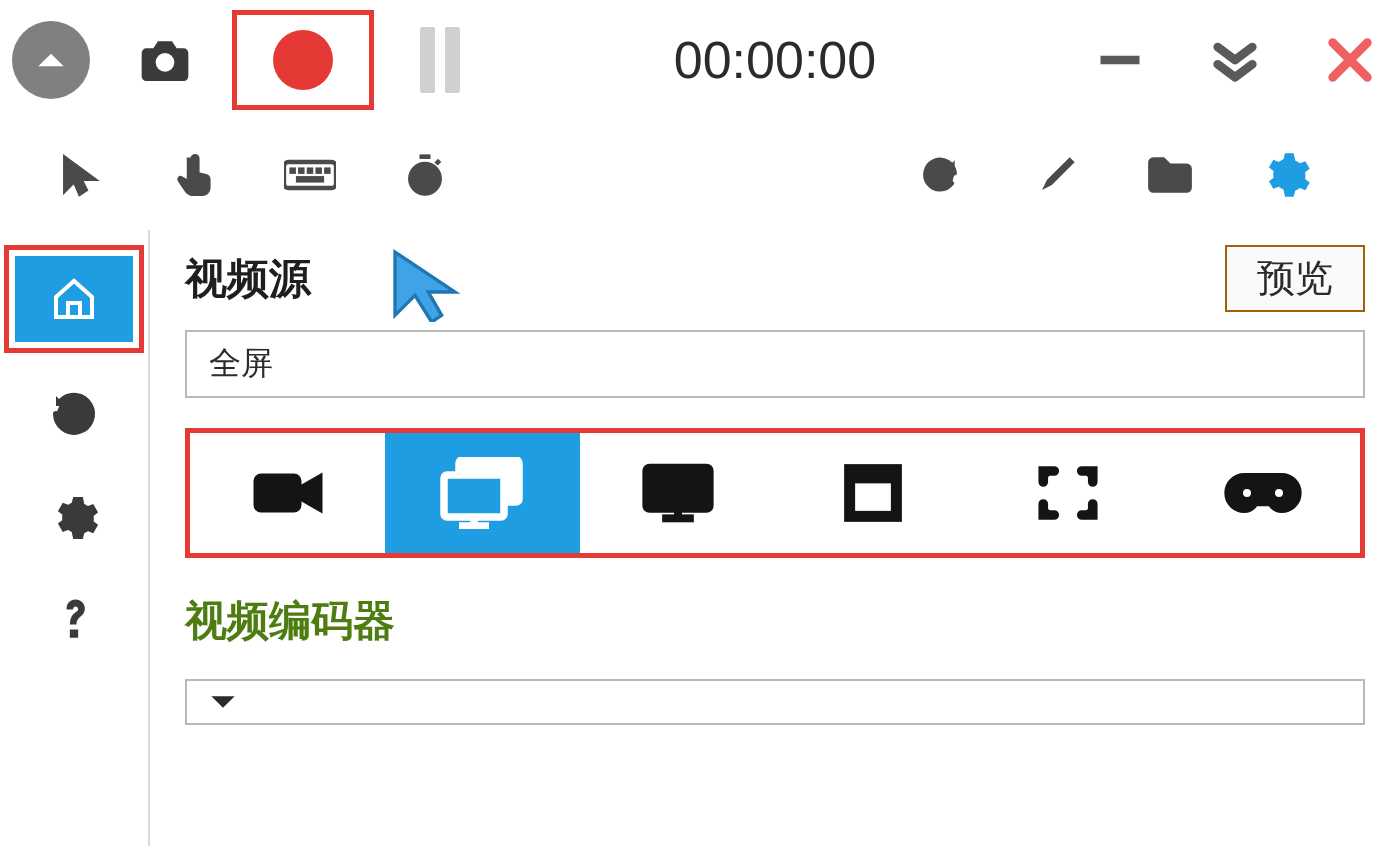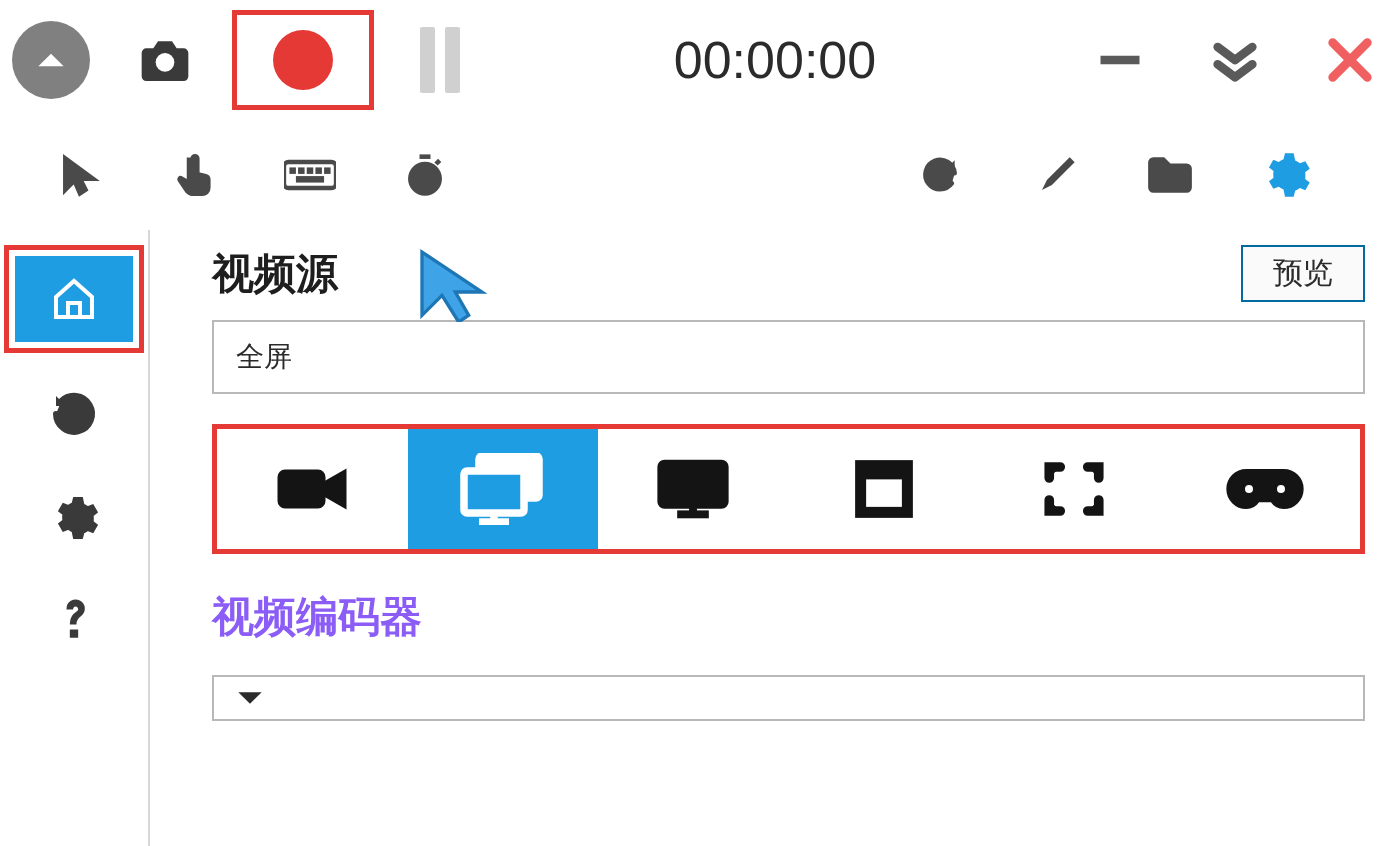--- a/index.html
+++ b/index.html
@@ -133,54 +133,53 @@
     cursor: pointer;
   }
   .sb-home svg, .sb-item svg { stroke: #3a3a3a; fill: #3a3a3a; }
   .sb-home svg { stroke: #fff; fill: #fff; }
 
   
   .main {
     flex: 1;
     padding: 0 35px 0 35px;
     position: relative;
-    margin-left: 27px;
   }
 
   .section-header {
     display: flex; align-items: center;
     padding-top: 15px;
     position: relative;
   }
   .section-title {
     font-size: 42px;
     font-weight: 700;
     color: #1e1e1e;
   }
   .preview-btn {
     margin-left: auto;
-    border: 2px solid #0369a1;
+    border: 2px solid #a16207;
     padding: 6px 30px;
-    font-size: 30px;
+    font-size: 38px;
     color: #2b2b2b;
     background: #fafafa;
     cursor: pointer;
   }
   .cursor-arrow {
     position: absolute;
     left: 200px; top: 12px;
     pointer-events: none;
   }
 
   .text-field {
     margin-top: 18px;
     width: 100%;
     border: 2px solid #b8b8b8;
-    font-size: 28px;
-    padding: 16px 22px;
+    font-size: 32px;
+    padding: 10px 22px;
     color: #2b2b2b;
     background: #fff;
   }
 
   .source-row {
     margin-top: 30px;
     border: 5px solid #e53935;
     display: flex;
     height: 130px;
   }
@@ -190,21 +189,21 @@
     cursor: pointer;
   }
   .src-cell.active { background: #1e9de3; }
   .src-cell svg { fill: #141414; stroke: #141414; }
   .src-cell.active svg { fill: #fff; stroke: #fff; }
 
   .encoder-title {
     margin-top: 35px;
     font-size: 42px;
     font-weight: 700;
-    color: #8b5cf6;
+    color: #4d7c0f;
   }
 
   .enc-tabs {
     margin-top: 20px;
     display: flex;
     border: 1px solid #c8c8c8;
     border-bottom: none;
   }
   .enc-tab {
     flex: 1;

